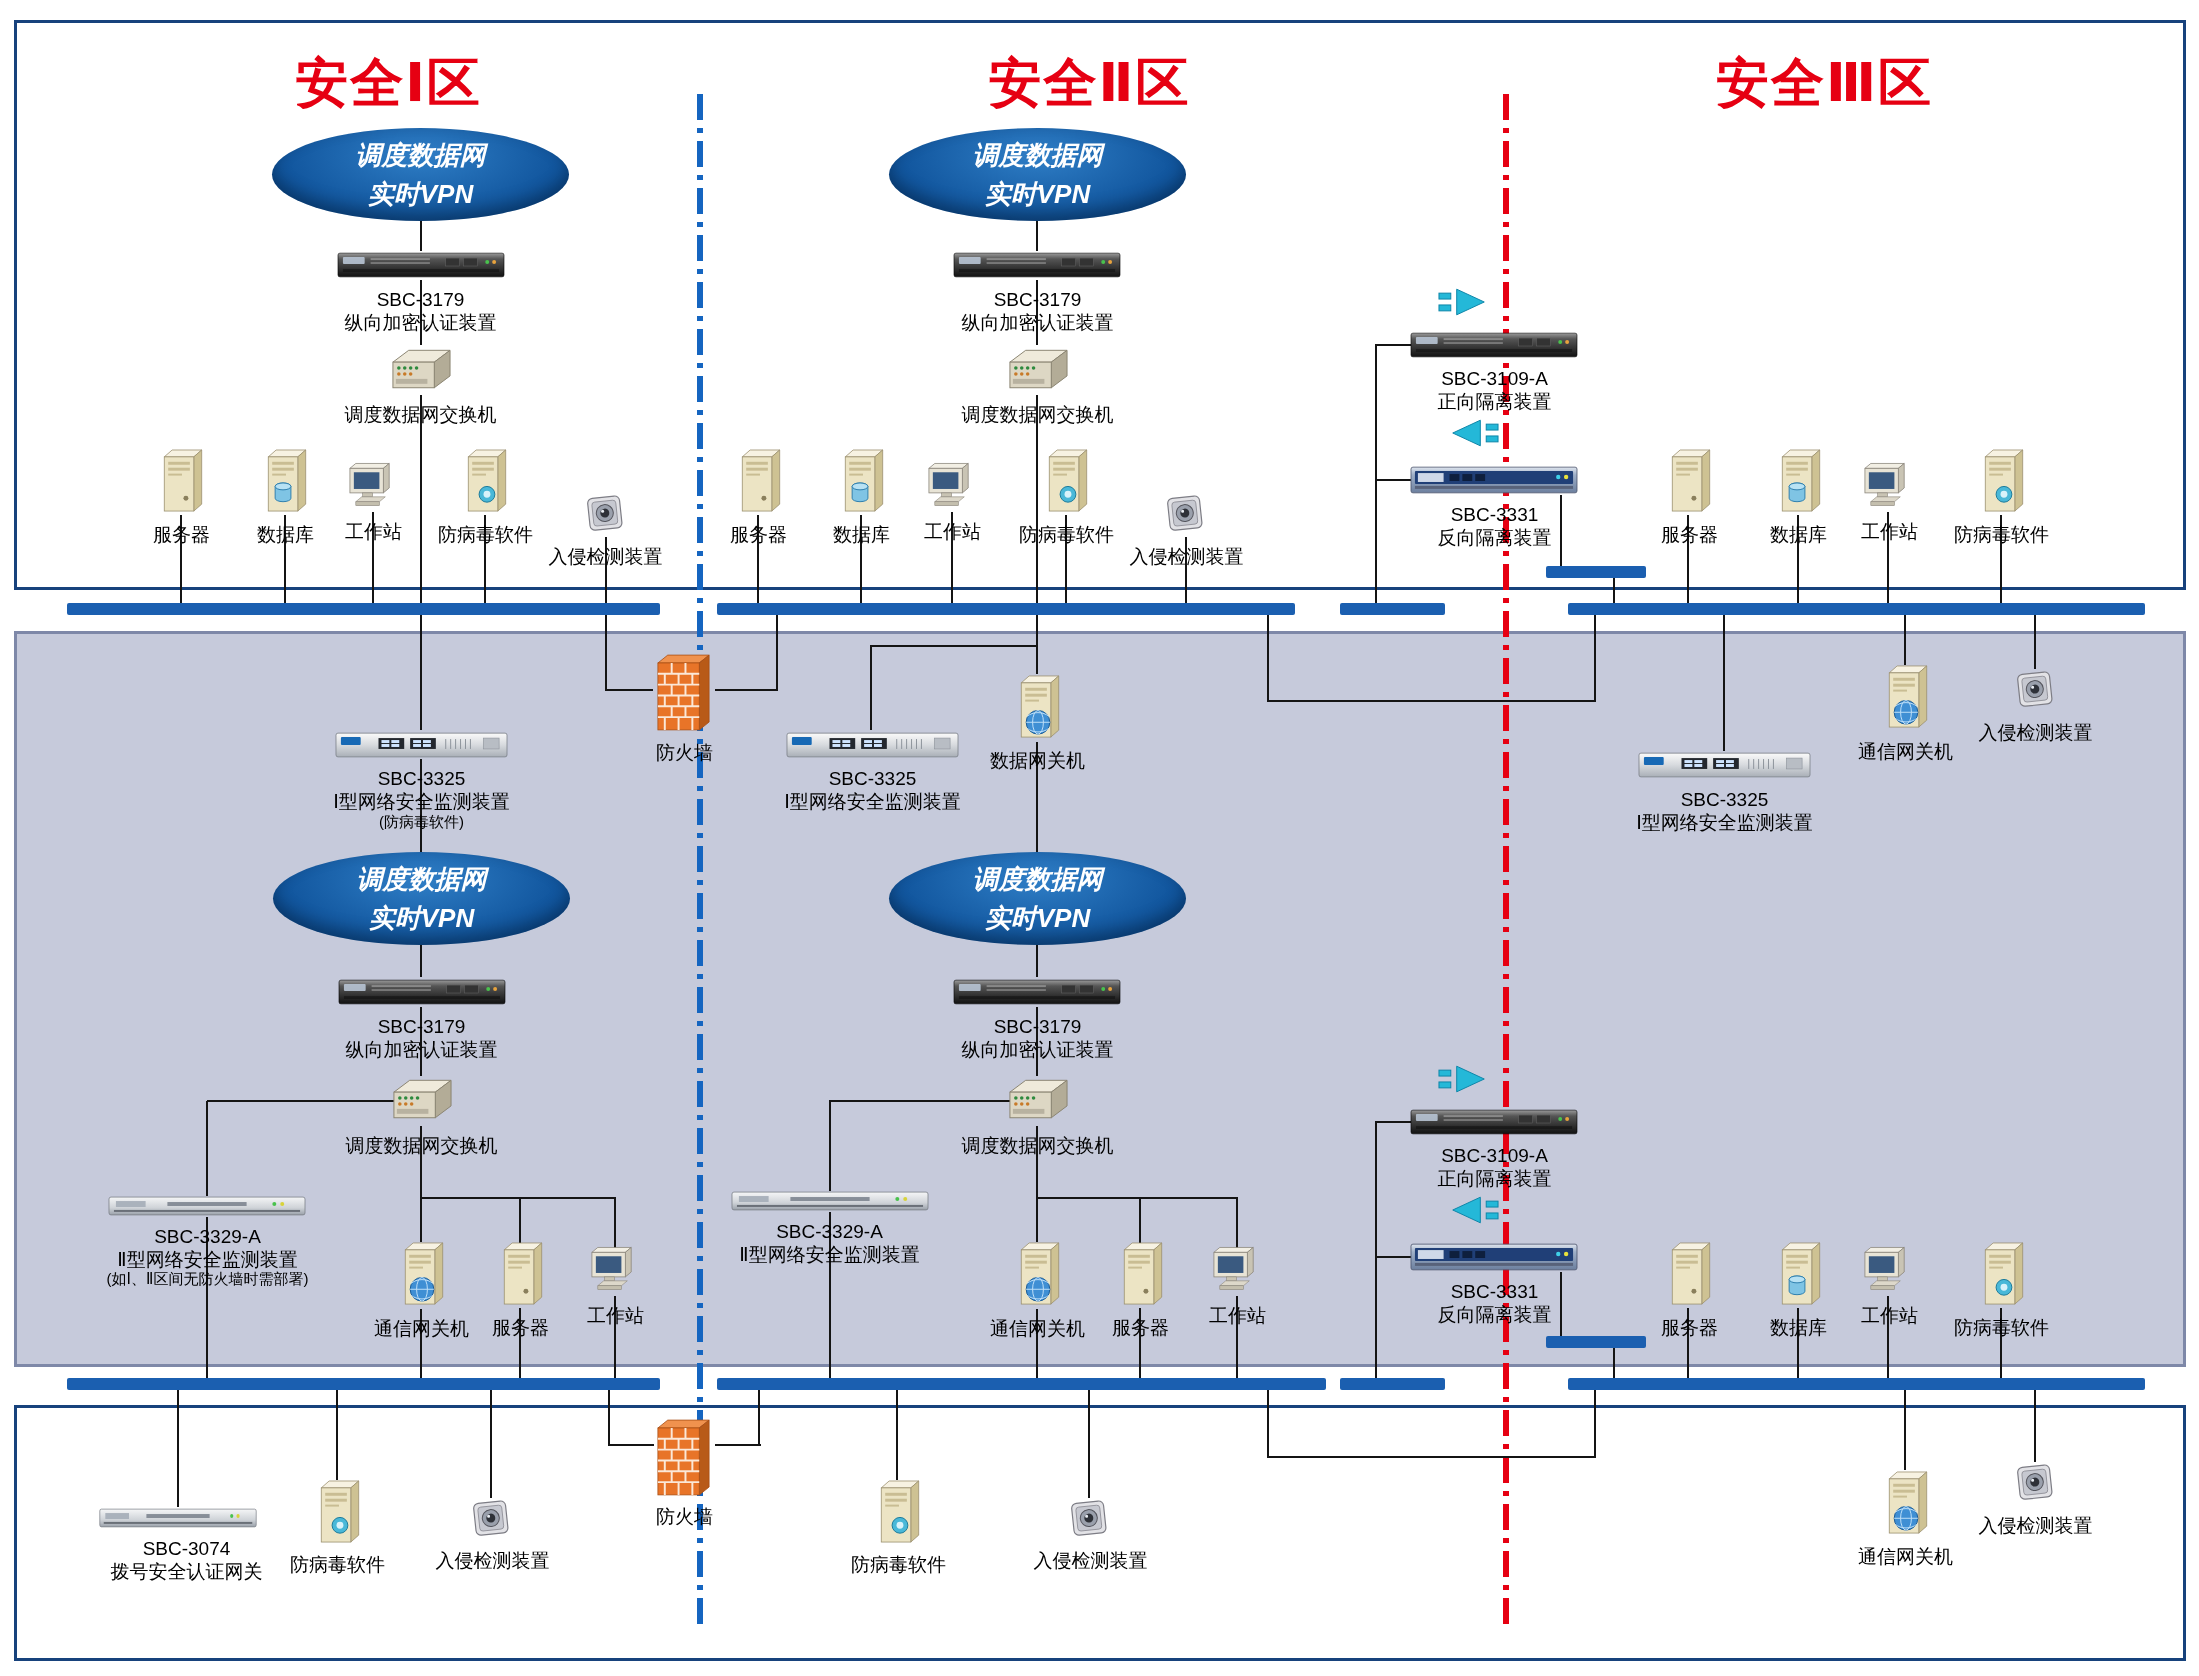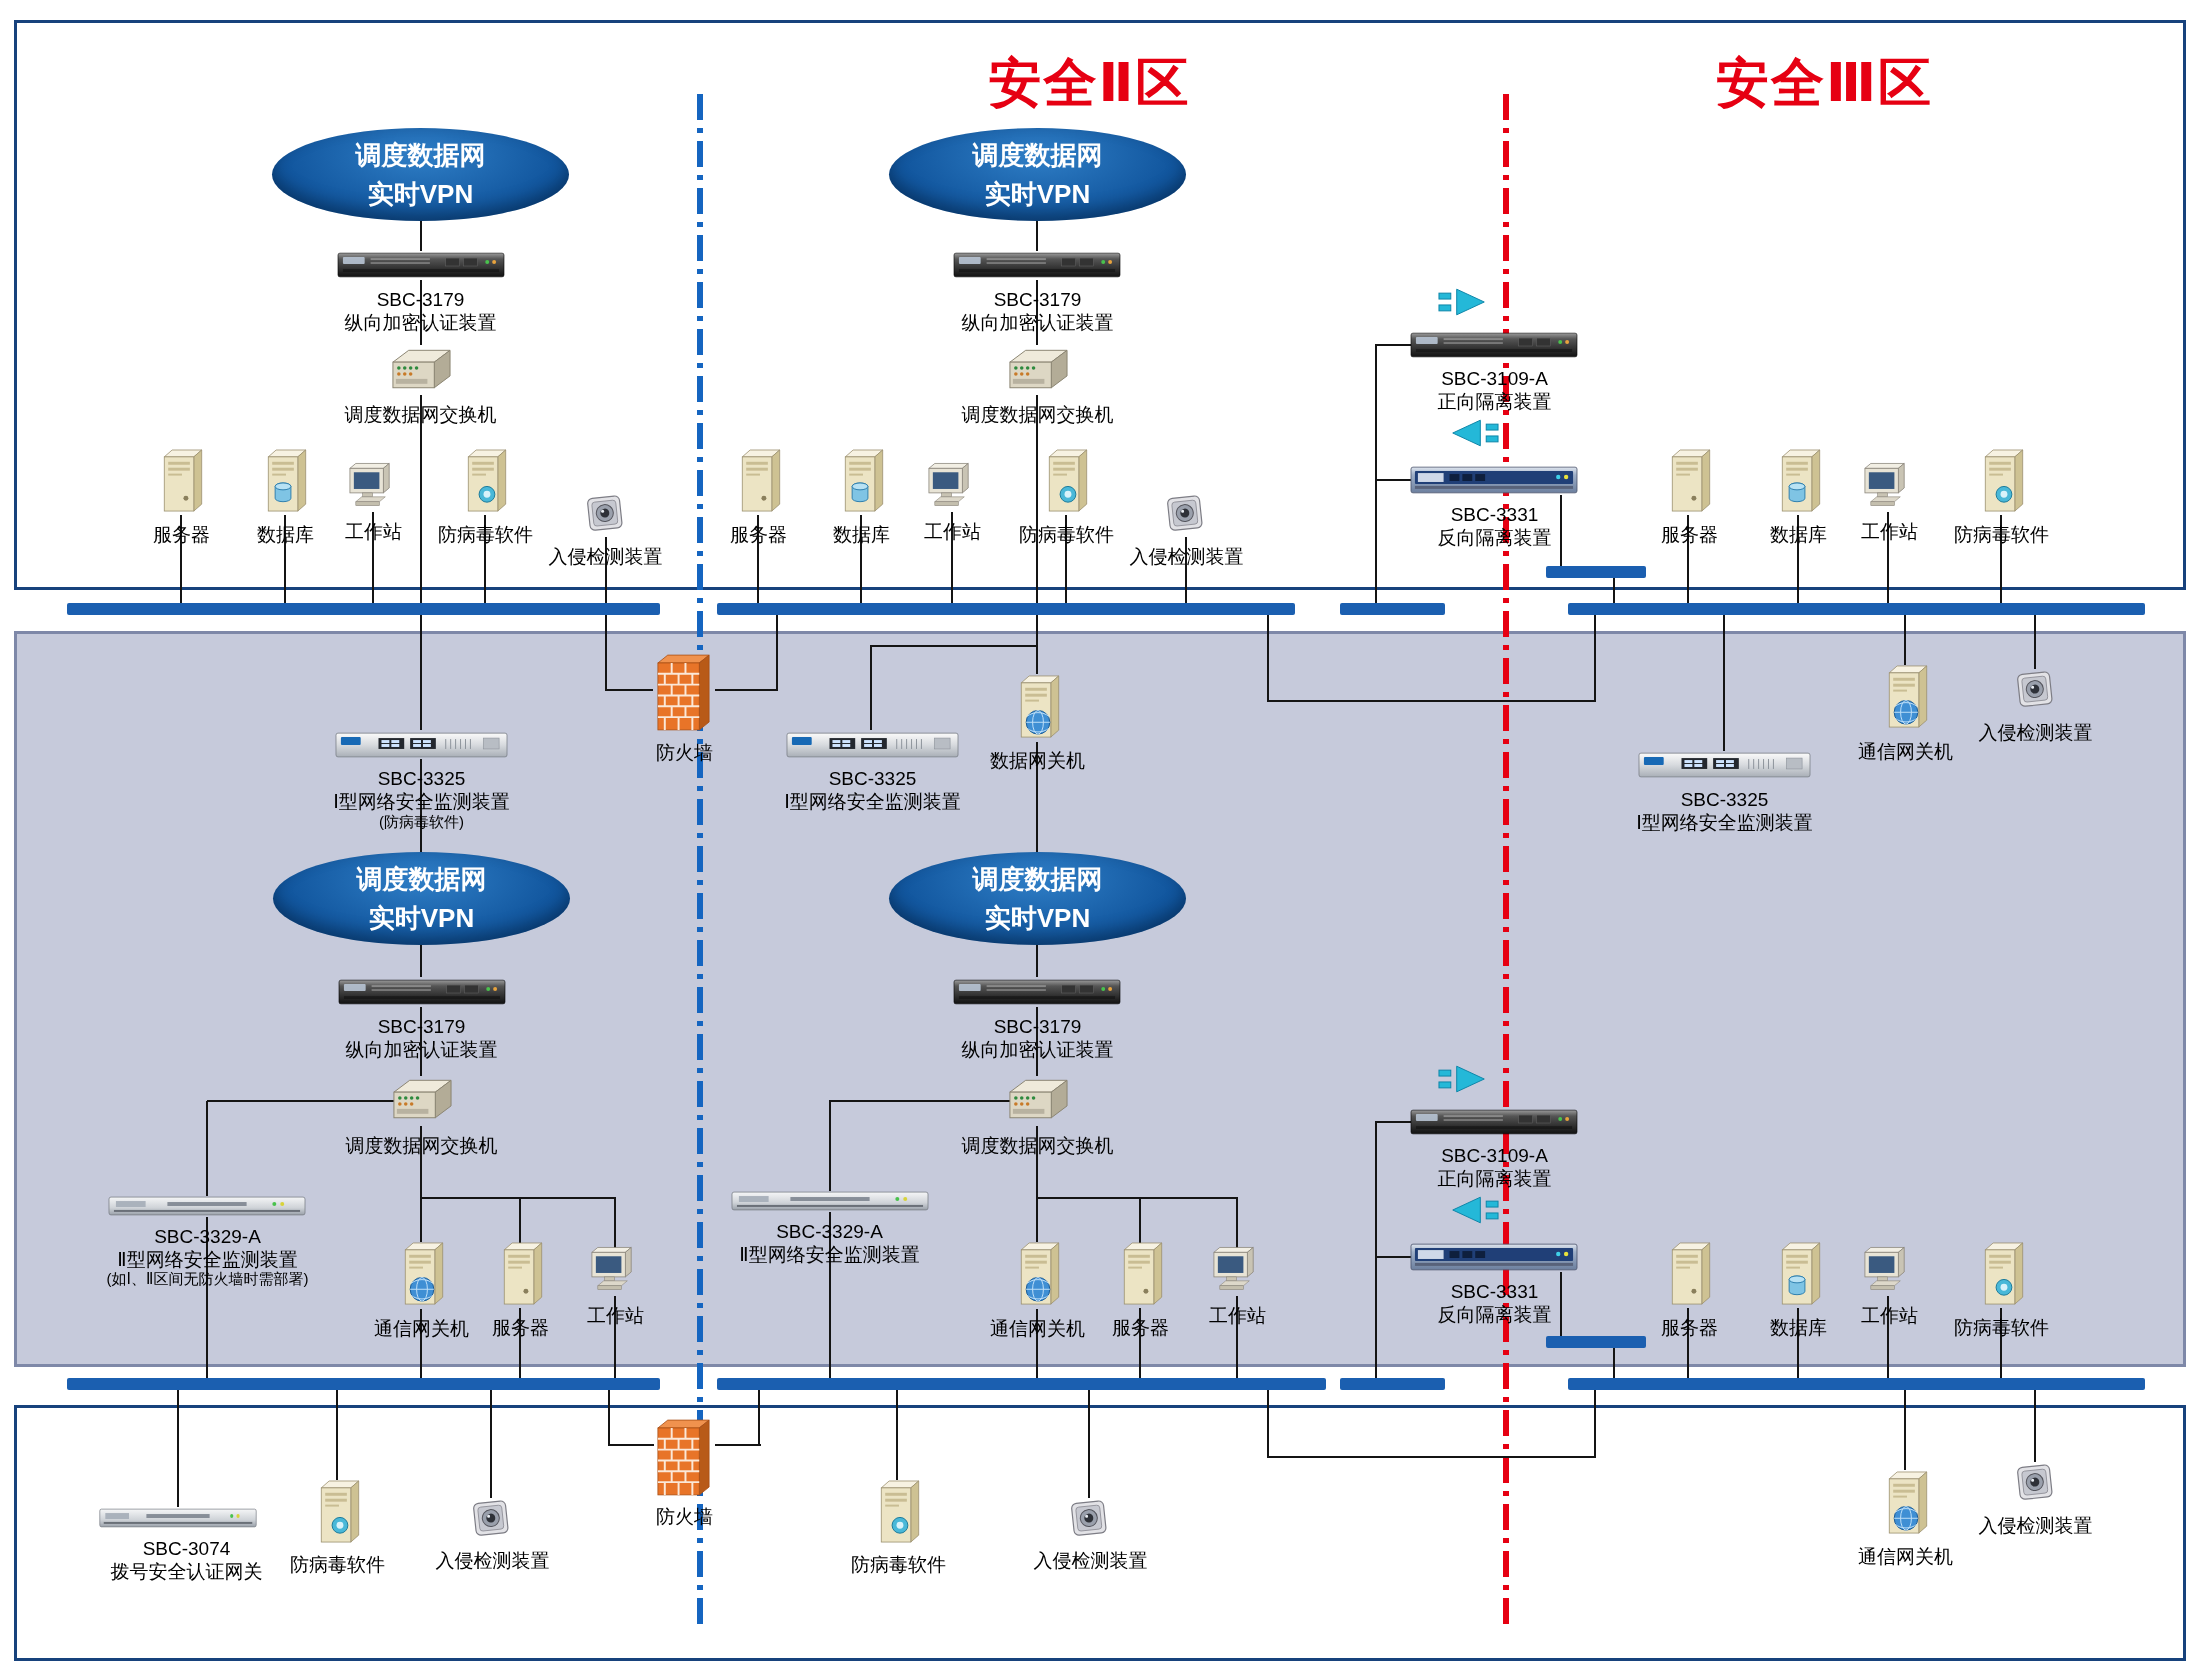--- a/index.html
+++ b/index.html
@@ -7,21 +7,21 @@
   #stage { position:relative; width:2200px; height:1676px; background:#ffffff; overflow:hidden; }
   .band { position:absolute; border:3px solid #17427c; z-index:1; }
   .divider { position:absolute; width:6px; z-index:2; }
   .divider.blue { background:repeating-linear-gradient(180deg,#1565c0 0 26px,transparent 26px 34px,#1565c0 34px 39px,transparent 39px 47px); }
   .divider.red  { background:repeating-linear-gradient(180deg,#e60012 0 26px,transparent 26px 34px,#e60012 34px 39px,transparent 39px 47px); }
   .edge { position:absolute; background:#141414; z-index:3; }
   .bus  { position:absolute; background:#1b5fb0; z-index:4; border-radius:2px; }
   .node { position:absolute; z-index:5; }
   .node svg { width:100%; height:100%; display:block; }
   .node.ellipse { border-radius:50%; background:radial-gradient(ellipse at 50% 30%, #2f7ec6 0%, #0d5098 75%);
-                  box-shadow:inset 0 -8px 16px rgba(0,0,0,.3); display:flex; align-items:center; justify-content:center; }
+                  box-shadow:inset 0 -8px 16px rgba(0,0,0,.3); display:flex; align-items:center; justify-content:center;font-style:italic; }
   .etext { color:#ffffff; font-weight:bold; font-size:26px; line-height:1.5; text-align:center; white-space:pre-line; }
   .nlabel { position:absolute; z-index:6; text-align:center; font-size:19px; line-height:23px; color:#000; white-space:pre-line; }
   .nnote  { position:absolute; z-index:6; text-align:center; font-size:15px; line-height:18px; color:#000; white-space:pre-line; }
   .zone-title { position:absolute; z-index:6; width:317px; text-align:center; font-size:53px; font-weight:bold; color:#e60012; letter-spacing:2px; }
 </style>
 </head>
 <body>
 
 <svg width="0" height="0" style="position:absolute" aria-hidden="true">
 <defs>
@@ -213,20 +213,21 @@
 
   <symbol id="sym-arrows-left" viewBox="0 0 64 30">
     <rect x="50" y="6" width="12" height="6" fill="#24b8d8" stroke="#0d85a8" stroke-width="1"></rect>
     <rect x="50" y="18" width="12" height="6" fill="#24b8d8" stroke="#0d85a8" stroke-width="1"></rect>
     <polygon points="44,2 44,28 16,15" fill="#24b8d8" stroke="#0d85a8" stroke-width="1"></polygon>
   </symbol>
 </defs>
 </svg>
 
 <div id="stage">
+  <div class="zone-title" style="left:230px;top:48px;">安全Ⅰ区</div>
   <div class="zone-title" style="left:1666px;top:48px;">安全Ⅲ区</div>
   <div class="zone-title" style="left:931px;top:48px;">安全Ⅱ区</div>
 <div class="band" style="left: 14px; top: 20px; width: 2172px; height: 570px; background: rgb(255, 255, 255); border-color: rgb(23, 66, 124);"></div>
     <div class="band" style="left: 14px; top: 631px; width: 2172px; height: 736px; background: rgb(198, 202, 219); border-color: rgb(126, 136, 168);"></div>
     <div class="band" style="left: 14px; top: 1405px; width: 2172px; height: 256px; background: rgb(255, 255, 255); border-color: rgb(23, 66, 124);"></div>
     <div class="divider blue" style="left: 697px; top: 94px; height: 1530px;"></div>
     <div class="divider red" style="left: 1503px; top: 94px; height: 1530px;"></div>
     <div class="edge" style="left: 420px; top: 221px; width: 2px; height: 30px;"></div>
     <div class="edge" style="left: 420px; top: 280px; width: 2px; height: 65px;"></div>
     <div class="edge" style="left: 420px; top: 395px; width: 2px; height: 335px;"></div>

